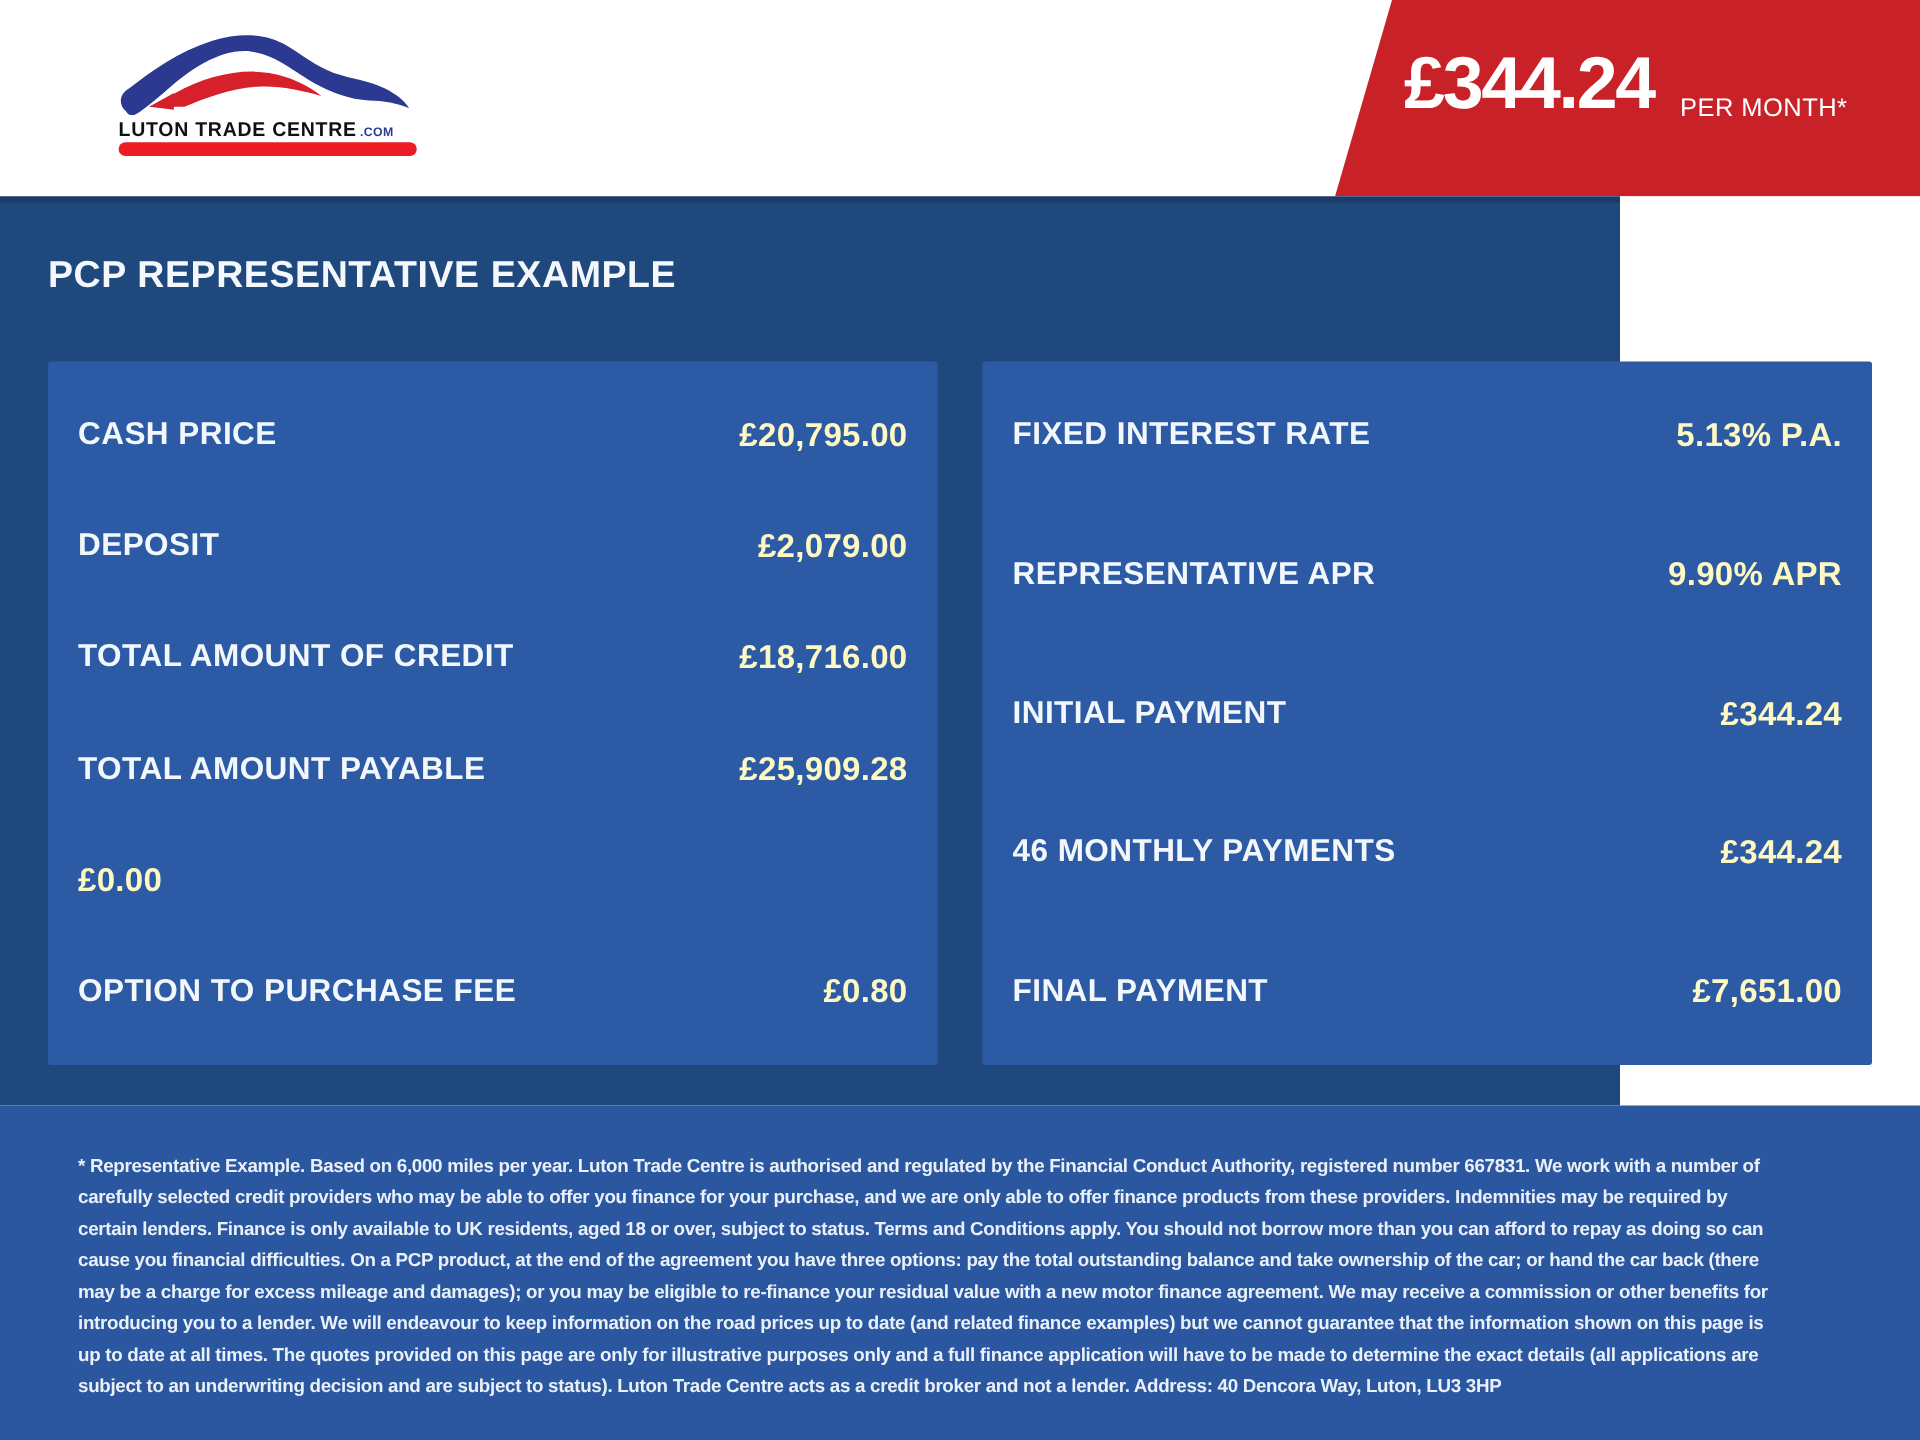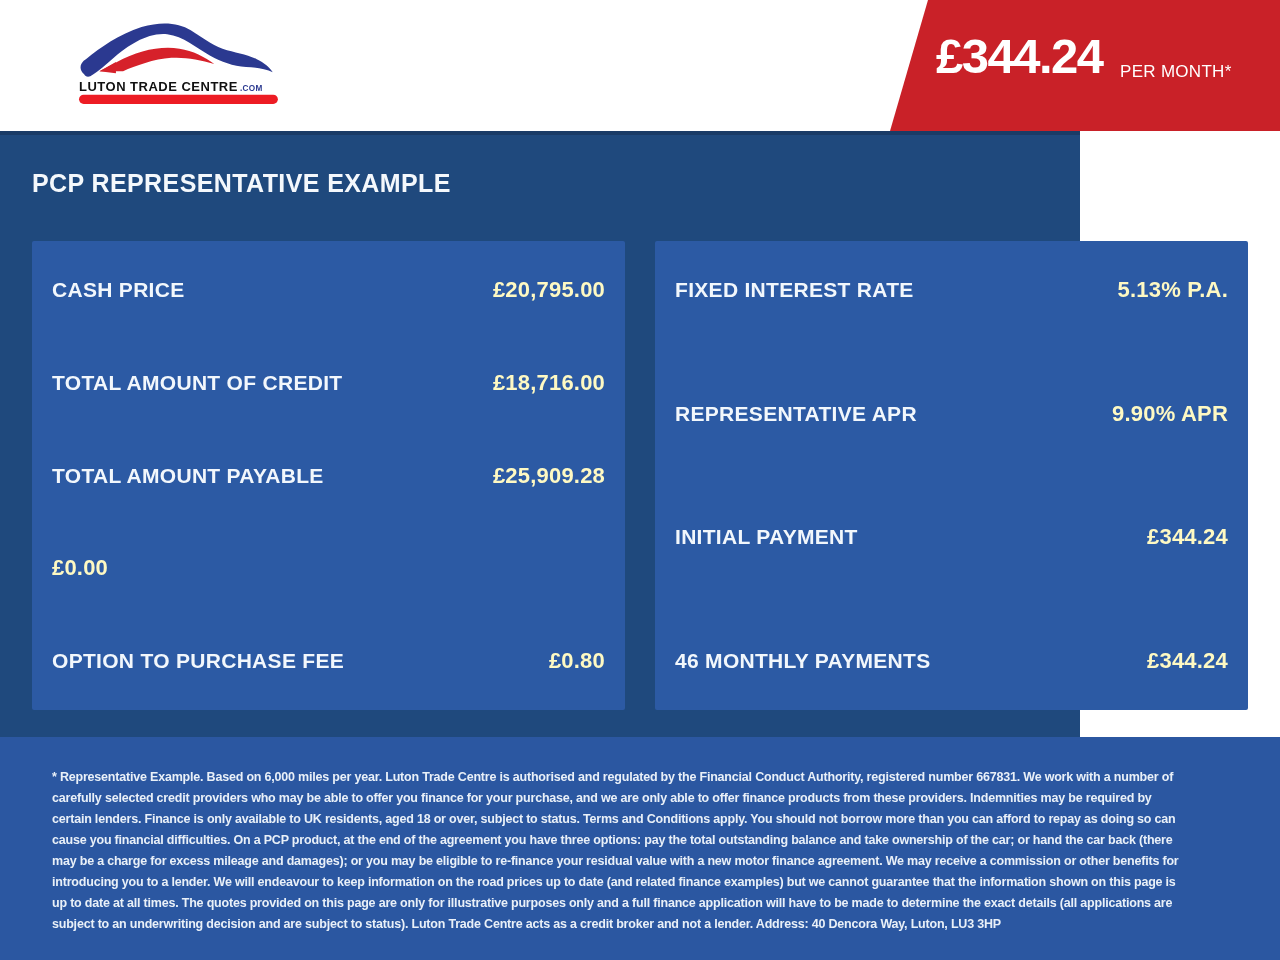--- a/index.html
+++ b/index.html
@@ -149,20 +149,24 @@
 
   <div class="main-title">PCP REPRESENTATIVE EXAMPLE</div>
 
   <div class="panel left">
     <div class="panel-rows">
       <div class="finance-row">
         <span class="row-label">CASH PRICE</span>
         <span class="row-value">£20,795.00</span>
       </div>
       <div class="finance-row">
+        <span class="row-label">DEPOSIT</span>
+        <span class="row-value">£2,079.00</span>
+      </div>
+      <div class="finance-row">
         <span class="row-label">TOTAL AMOUNT OF CREDIT</span>
         <span class="row-value">£18,716.00</span>
       </div>
       <div class="finance-row">
         <span class="row-label">TOTAL AMOUNT PAYABLE</span>
         <span class="row-value">£25,909.28</span>
       </div>
       <div class="finance-row">
         <span class="row-value">£0.00</span>
       </div>
@@ -183,20 +187,24 @@
         <span class="row-label">REPRESENTATIVE APR</span>
         <span class="row-value">9.90% APR</span>
       </div>
       <div class="finance-row">
         <span class="row-label">INITIAL PAYMENT</span>
         <span class="row-value">£344.24</span>
       </div>
       <div class="finance-row">
         <span class="row-label">46 MONTHLY PAYMENTS</span>
         <span class="row-value">£344.24</span>
+      </div>
+      <div class="finance-row">
+        <span class="row-label">FINAL PAYMENT</span>
+        <span class="row-value">£7,651.00</span>
       </div>
     </div>
   </div>
 
 </div>
 
 <div class="footer">
   <div class="disclaimer">* Representative Example. Based on 6,000 miles per year. Luton Trade Centre is authorised and regulated by the Financial Conduct Authority, registered number 667831. We work with a number of carefully selected credit providers who may be able to offer you finance for your purchase, and we are only able to offer finance products from these providers. Indemnities may be required by certain lenders. Finance is only available to UK residents, aged 18 or over, subject to status. Terms and Conditions apply. You should not borrow more than you can afford to repay as doing so can cause you financial difficulties. On a PCP product, at the end of the agreement you have three options: pay the total outstanding balance and take ownership of the car; or hand the car back (there may be a charge for excess mileage and damages); or you may be eligible to re-finance your residual value with a new motor finance agreement. We may receive a commission or other benefits for introducing you to a lender. We will endeavour to keep information on the road prices up to date (and related finance examples) but we cannot guarantee that the information shown on this page is up to date at all times. The quotes provided on this page are only for illustrative purposes only and a full finance application will have to be made to determine the exact details (all applications are subject to an underwriting decision and are subject to status). Luton Trade Centre acts as a credit broker and not a lender. Address: 40 Dencora Way, Luton, LU3 3HP</div>
 </div>
 

